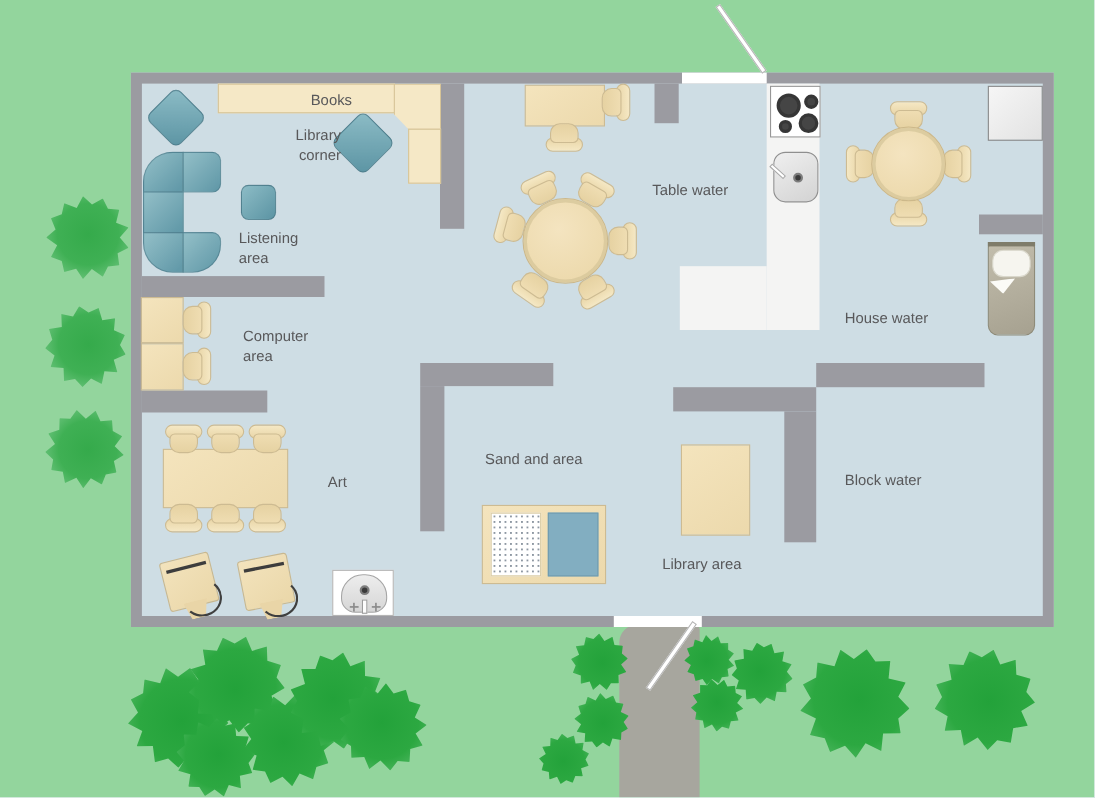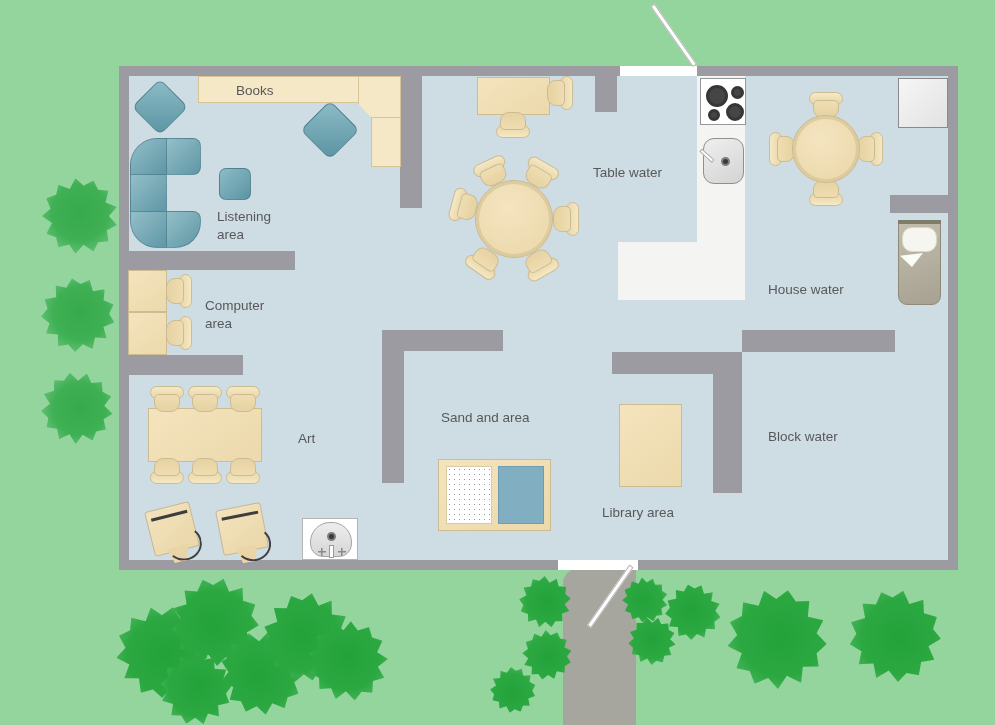--- a/index.html
+++ b/index.html
@@ -68,21 +68,21 @@
 
   
   .cabinet{background:linear-gradient(135deg,#f6f6f6,#e2e2e2);border:1px solid #8a8a8a;}
   .bed{background:linear-gradient(160deg,#c2bdac,#a6a190);border:1px solid #8e8b79;border-radius:3px 3px 9px 9px;}
   .bed .bhead{left:-1px;top:-3px;width:43px;height:4px;background:#7f7c6a;}
   .bed .pillow{left:3px;top:4px;width:35px;height:25px;background:#f6f5ef;border:1px solid #d9d7cb;border-radius:10px;}
   .bed .fold{left:1px;top:30px;width:23px;height:14px;background:#fbfbf7;clip-path:polygon(0 20%,100% 0,52% 100%);}
 
   
   .lab{font-size:13.5px;line-height:17.5px;color:var(--labelText,#58585a);white-space:pre-line;}
-  .lab.c{text-align:left;}
+  .lab.c{text-align:right;}
 </style>
 </head>
 <body>
 
 <div id="scene">
 
   <div class="path" style="left:563px;top:568px;width:73px;height:157px"></div>
 
   <div class="tree light" style="left: 42px; top: 178px; width: 76px; height: 76px; clip-path: polygon(88% 50%, 98.5% 62%, 85.4% 68.6%, 87.4% 83.2%, 73.9% 84.6%, 67.7% 96.8%, 54.6% 87.7%, 44% 99.6%, 35.8% 87.4%, 21.6% 91.1%, 18.6% 77.9%, 5.7% 73.2%, 13.1% 59.1%, 0% 50%, 11.2% 40.4%, 5.7% 26.8%, 18.6% 22.1%, 21.6% 8.9%, 36.5% 14.5%, 44% 0.4%, 54.8% 10.3%, 67.7% 3.2%, 73.9% 15.4%, 87.4% 16.8%, 83.6% 32.3%, 98.5% 38%); transform: rotate(0deg);"></div>
   <div class="tree light" style="left: 41px; top: 278px; width: 74px; height: 74px; clip-path: polygon(88% 50%, 98.5% 62%, 85.4% 68.6%, 87.4% 83.2%, 73.9% 84.6%, 67.7% 96.8%, 54.6% 87.7%, 44% 99.6%, 35.8% 87.4%, 21.6% 91.1%, 18.6% 77.9%, 5.7% 73.2%, 13.1% 59.1%, 0% 50%, 11.2% 40.4%, 5.7% 26.8%, 18.6% 22.1%, 21.6% 8.9%, 36.5% 14.5%, 44% 0.4%, 54.8% 10.3%, 67.7% 3.2%, 73.9% 15.4%, 87.4% 16.8%, 83.6% 32.3%, 98.5% 38%); transform: rotate(53deg);"></div>
@@ -260,23 +260,25 @@
     </div>
   <div class="round" style="left:792px;top:115px;width:68px;height:68px"></div>
   <div class="cabinet" style="left:898px;top:78px;width:50px;height:50px"></div>
   <div class="bed" style="left:898px;top:222px;width:43px;height:83px">
     <i class="bhead"></i>
       <i class="pillow"></i>
       <i class="fold"></i>
   </div>
 
   <span class="lab c" style="left:236px;top:82px;width:84px">Books</span>
+  <span class="lab c" style="left:214px;top:114px;width:96px">Library
+corner</span>
   <span class="lab" style="left:217px;top:208px">Listening
 area</span>
-  <span class="lab" style="left:205px;top:297px">Computer
+  <span class="lab" style="left:221px;top:297px">Computer
 area</span>
   <span class="lab" style="left:298px;top:430px">Art</span>
   <span class="lab" style="left:441px;top:409px">Sand and area</span>
   <span class="lab" style="left:593px;top:164px">Table water</span>
   <span class="lab" style="left:602px;top:504px">Library area</span>
   <span class="lab" style="left:768px;top:428px">Block water</span>
   <span class="lab" style="left:768px;top:281px">House water</span>
 
   <div class="doorgap" style="left:620px;top:66px;width:77px;height:10px"></div>
   <div class="leaf" style="left:650px;top:5px;height:74px;transform:rotate(-35deg)"></div>

